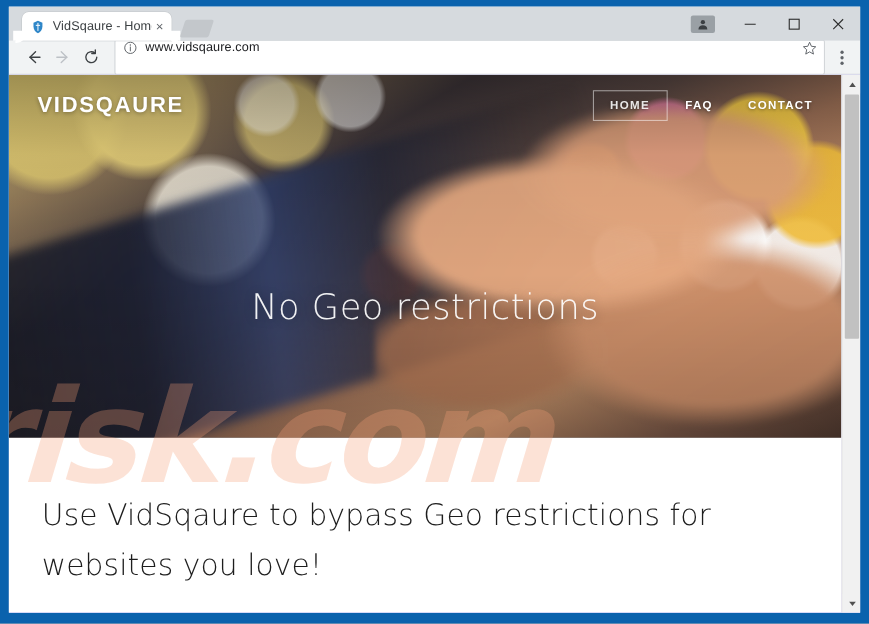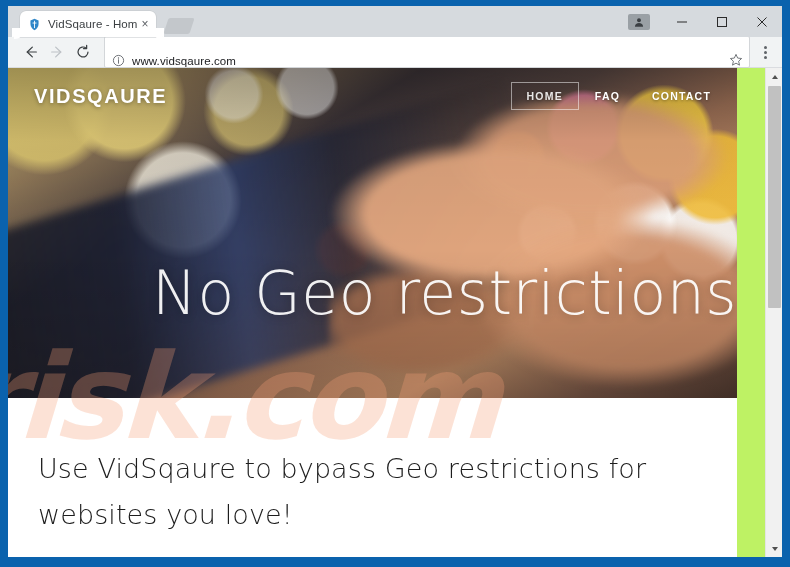--- a/index.html
+++ b/index.html
@@ -135,21 +135,21 @@
     flex: 0 0 auto;
   }
   #omnibox {
     flex: 1 1 auto;
     height: 32px;
     background: #ffffff;
     border: 1px solid #d3d6d9;
     border-radius: 2px;
     margin: 0 4px 0 8px;
     display: flex;
-    align-items: flex-end;
+    align-items: flex-start;
     padding: 0 6px 0 7px;
   }
   #omnibox .info-icon { flex: 0 0 auto; margin-right: 7px; display:flex; }
   #omnibox .url-text {
     flex: 1 1 auto;
     font-size: 11.5px;
     color: #202124;
     white-space: nowrap;
     overflow: hidden;
     letter-spacing: 0.1px;
@@ -166,22 +166,21 @@
     border-radius: 50%;
     background: #5f6368;
   }
 
   
   #viewport {
     position: relative;
     flex: 1 1 auto;
     display: flex;
     overflow: hidden;
-    background: #bef264;
-    gap: 28px;
+    background: #c4b5fd;
   }
   #page {
     position: relative;
     flex: 1 1 auto;
     overflow: hidden;
     background: #ffffff;
   }
 
   
   #hero {
@@ -296,23 +295,23 @@
     border: 1px solid rgba(255,255,255,0.5);
     padding: 7px 15px;
     color: rgba(255,255,255,0.88);
   }
 
   
   #hero-headline {
     position: absolute;
     left: 0; right: 0;
     top: 195px;
-    text-align: right;
+    text-align: center;
     z-index: 3;
-    font-size: 60px;
+    font-size: 32px;
     font-weight: 300;
     color: rgba(255,255,255,0.93);
     letter-spacing: 0.5px;
     text-shadow: 0 1px 10px rgba(0,0,0,0.3);
     line-height: 1;
     font-family: "DejaVu Sans", sans-serif;
   }
 
   
   #page-body {

